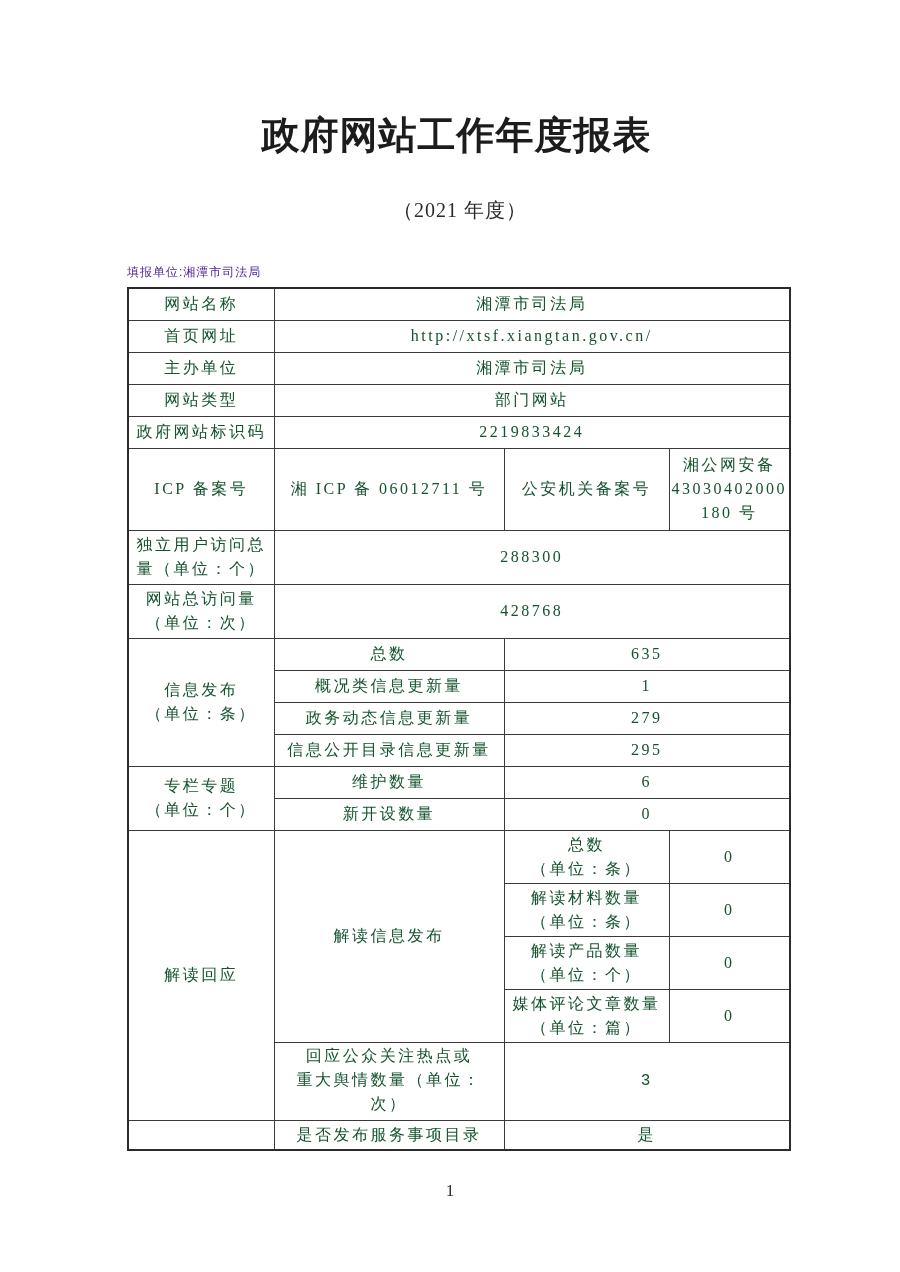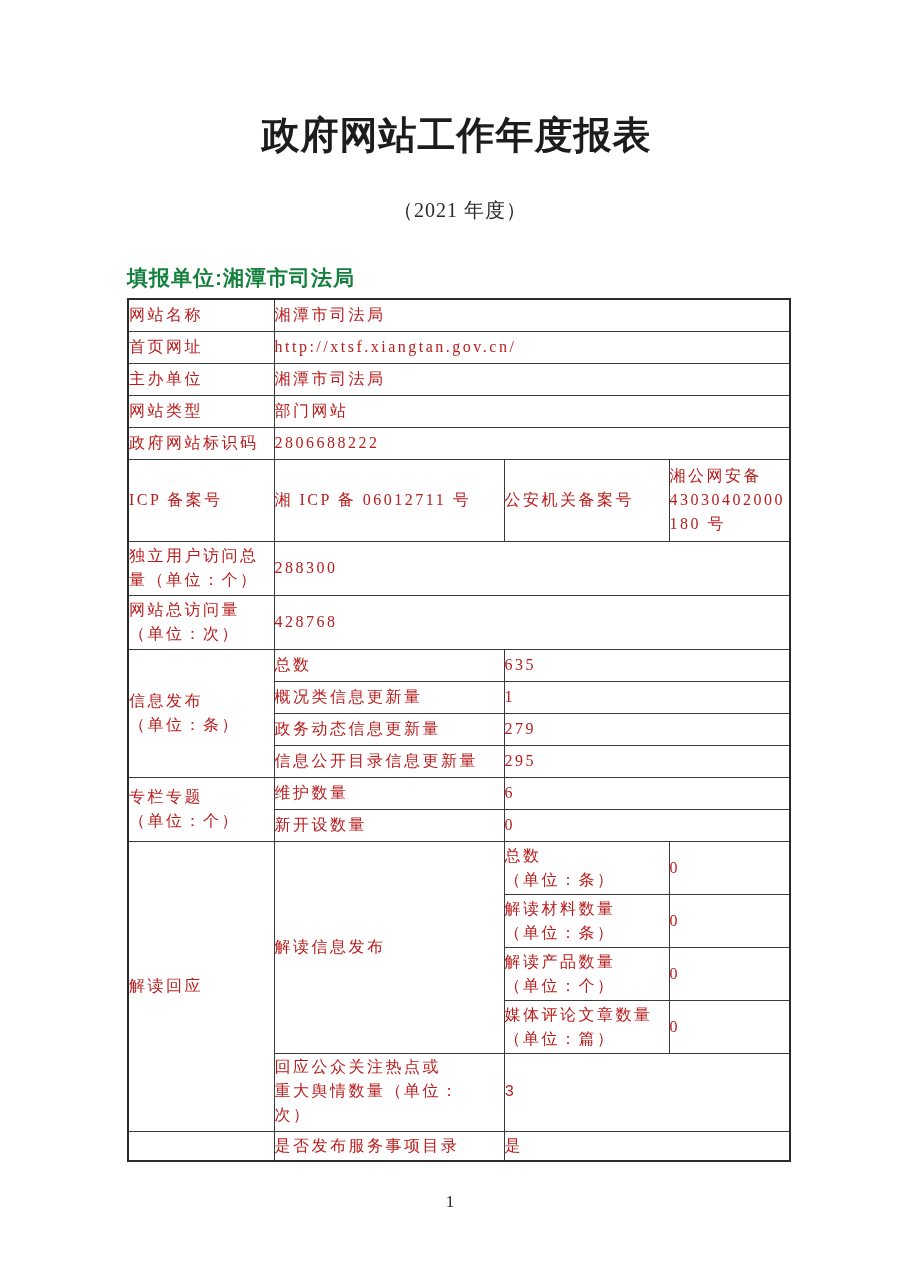--- a/index.html
+++ b/index.html
@@ -24,41 +24,41 @@
     text-align: center;
     font-size: 20px;
     margin-top: 36px;
     letter-spacing: 1px;
     color: #2a2a2a;
     padding-left: 20px;
   }
   .reporting-unit {
     margin: 40px 0 6px 127px;
     font-family: "Liberation Sans", "DejaVu Sans", sans-serif;
-    font-weight: bold;
-    font-size: 21px;
+    font-weight: normal;
+    font-size: 12px;
     letter-spacing: 1px;
-    color: #15803d;
+    color: #4c1d95;
   }
   table.report {
     margin-left: 127px;
     width: 662px;
     border-collapse: collapse;
     table-layout: fixed;
   }
   table.report td {
     border: 1px solid #3a3a3a;
-    text-align: left;
+    text-align: center;
     vertical-align: middle;
     font-size: 16px;
     line-height: 24px;
     letter-spacing: 2.5px;
     padding: 2px 0;
     white-space: pre-line;
-    color: #b91c1c;
+    color: #14532d;
   }
   table.report { border: 2px solid #2b2b2b; }
   td.num { letter-spacing: 1.5px; }
   td.url { letter-spacing: 2px; margin-top: 48px; }
   td.breakall { word-break: break-all; letter-spacing: 1px; }
   tr.h32 { height: 32px; }
   tr.h82 { height: 82px; }
   tr.h54 { height: 54px; }
   tr.h52 { height: 52px; }
   tr.h78 { height: 78px; font-family: Liberation Mono, monospace; }
@@ -98,21 +98,21 @@
       <tr class="h32">
         <td>主办单位</td>
         <td colspan="3">湘潭市司法局</td>
       </tr>
       <tr class="h32">
         <td>网站类型</td>
         <td colspan="3">部门网站</td>
       </tr>
       <tr class="h32">
         <td>政府网站标识码</td>
-        <td colspan="3" class="num">2806688222</td>
+        <td colspan="3" class="num">2219833424</td>
       </tr>
       <tr class="h82">
         <td>ICP 备案号</td>
         <td>湘 ICP 备 06012711 号</td>
         <td>公安机关备案号</td>
         <td class="breakall">湘公网安备
 43030402000
 180 号</td>
       </tr>
       <tr class="h54">

